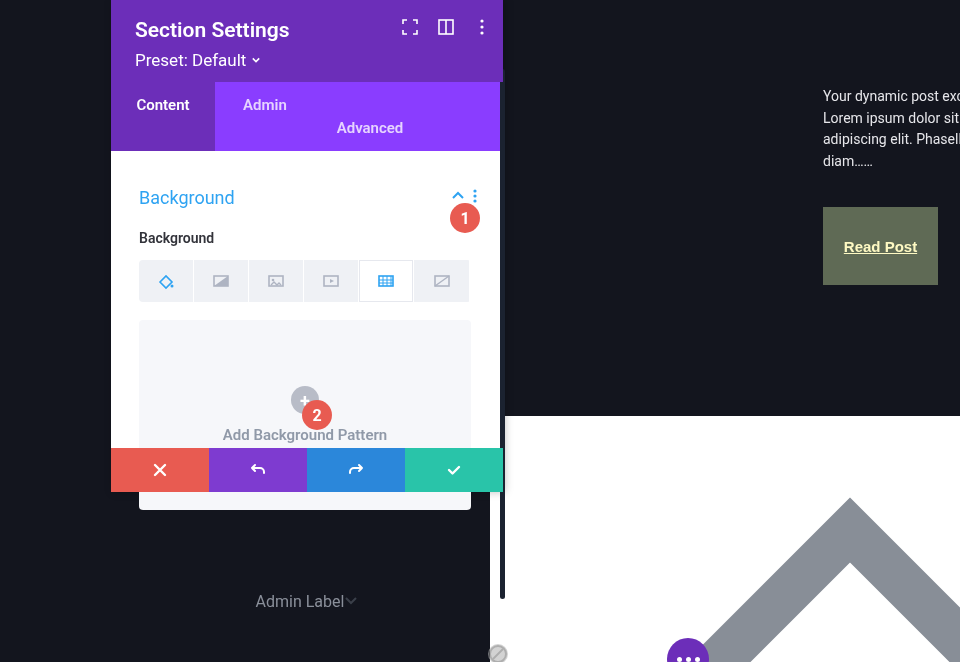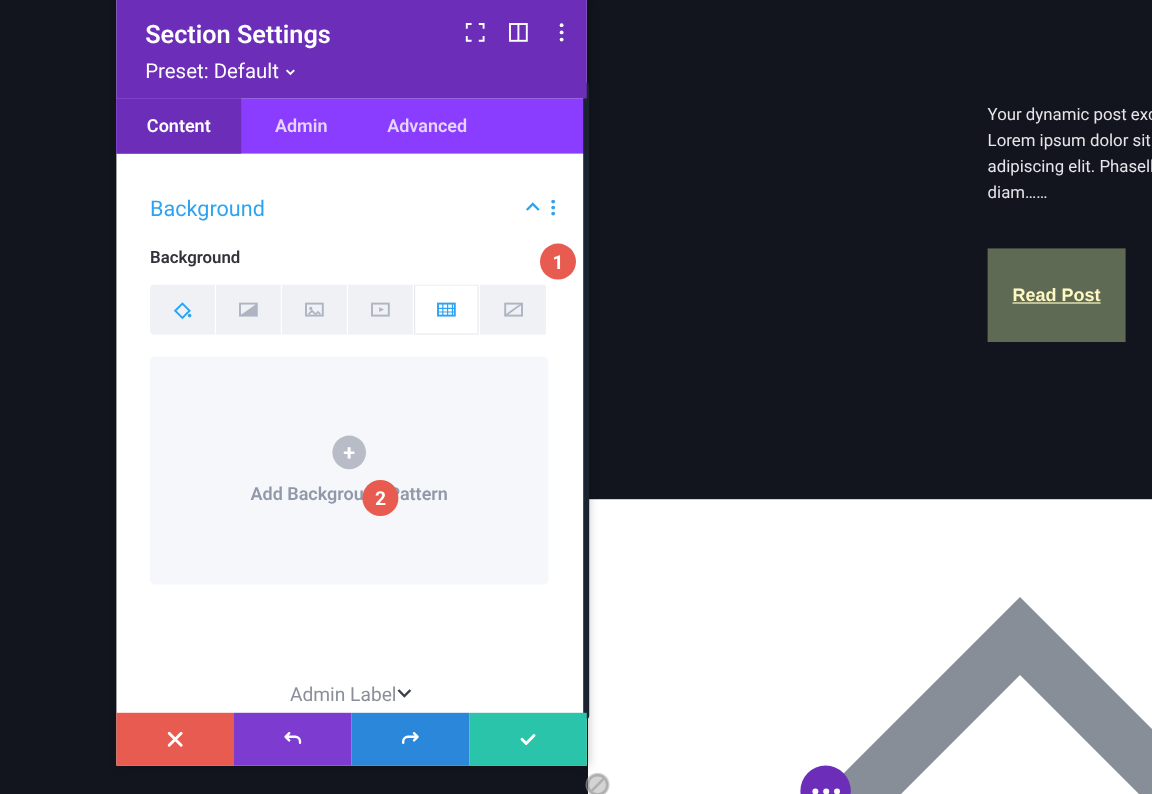--- a/index.html
+++ b/index.html
@@ -9,32 +9,32 @@
   .hero-title { position: absolute; left: 235px; top: 60px; color: #fff; font-size: 95px; font-weight: 600; line-height: 1.04; letter-spacing: -1px; white-space: pre; }
   .excerpt { position: absolute; left: 823px; top: 86px; width: 180px; color: #e6e6ea; font-size: 14px; line-height: 1.55; }
   .readpost { position: absolute; left: 823px; top: 207px; width: 115px; height: 78px; background: #5f6a55; color: #fef9c3; display: flex; align-items: center; justify-content: center; font-weight: 700; font-size: 15px; border: none; cursor: pointer; text-decoration: underline; }
   .white-block { position: absolute; left: 490px; top: 416px; width: 470px; height: 246px; background: #fff; }
   .chevron-shape { position: absolute; left: 700px; top: 460px; width: 300px; height: 220px; }
   .fab { position: absolute; left: 667px; top: 638px; width: 42px; height: 42px; border-radius: 50%; background: #6c2eb9; display: flex; align-items: center; justify-content: center; cursor: pointer; }
   .fab-dot { width: 5px; height: 5px; border-radius: 50%; background: #fff; margin: 0 2px; display: inline-block; }
   .round-faded { position: absolute; left: 488px; top: 644px; width: 20px; height: 20px; border-radius: 50%; background: #b7b7b7; opacity: .6; }
 
   
-  .panel { position: absolute; left: 97px; top: 0; width: 392px; height: 638px; background: #fff; box-shadow: 2px 0 8px rgba(0,0,0,.25); }
+  .panel { position: absolute; left: 111px; top: 0; width: 392px; height: 492px; background: #fff; box-shadow: 2px 0 8px rgba(0,0,0,.25); }
   .panel-scrollthumb { position: absolute; right: -2px; top: 69px; width: 5px; height: 530px; background: #1b2230; border-radius: 3px; }
   .panel-hdr { background: #6c2eb9; color: #fff; padding: 18px 22px 12px 24px; position: relative; }
   .panel-title { font-size: 21px; font-weight: 600; }
   .panel-preset { font-size: 17px; margin-top: 8px; display: inline-flex; align-items: center; gap: 6px; cursor: pointer; }
   .hdr-icons { position: absolute; right: 12px; top: 18px; display: flex; gap: 18px; align-items: center; }
   .hdr-icons .ico { width: 18px; height: 18px; cursor: pointer; display:flex; align-items:center; justify-content:center; }
   .tabs { display: flex; background: #8a3dff; }
   .tab { flex: 0 0 auto; padding: 14px 0; font-size: 15px; font-weight: 600; color: #e6d4ff; cursor: pointer; text-align: center; }
   .tab.t1 { background: #6c2eb9; color: #fff; width: 104px; }
   .tab.t2 { width: 100px; }
-  .tab.t3 { width: 110px; }
+  .tab.t3 { width: 110px; margin-top: 23px; }
 
   .panel-body { padding: 24px 26px 0 28px; position: relative; height: 480px; }
   .section-head { display: flex; align-items: center; justify-content: space-between; margin-top: 12px; }
   .section-head .title { color: #2ea3f2; font-size: 18px; font-weight: 400; }
   .section-head .actions { display: flex; align-items: center; gap: 8px; }
   .section-head .chev { color: #2ea3f2; cursor: pointer; }
   .section-head .kebab { color: #2ea3f2; cursor: pointer; font-size: 16px; line-height: 1; }
   .sub-label { margin-top: 22px; font-size: 14px; color: #32333a; font-weight: 600; }
 
   .bg-tabs { margin-top: 14px; display: flex; gap: 0; border-radius: 4px; overflow: hidden; width: 332px; }

